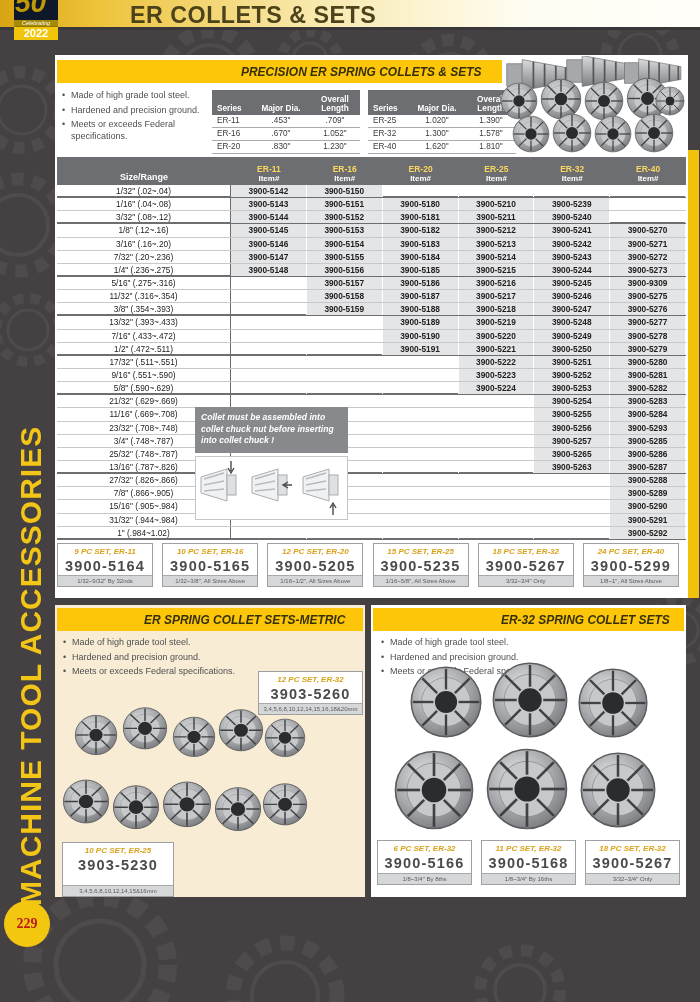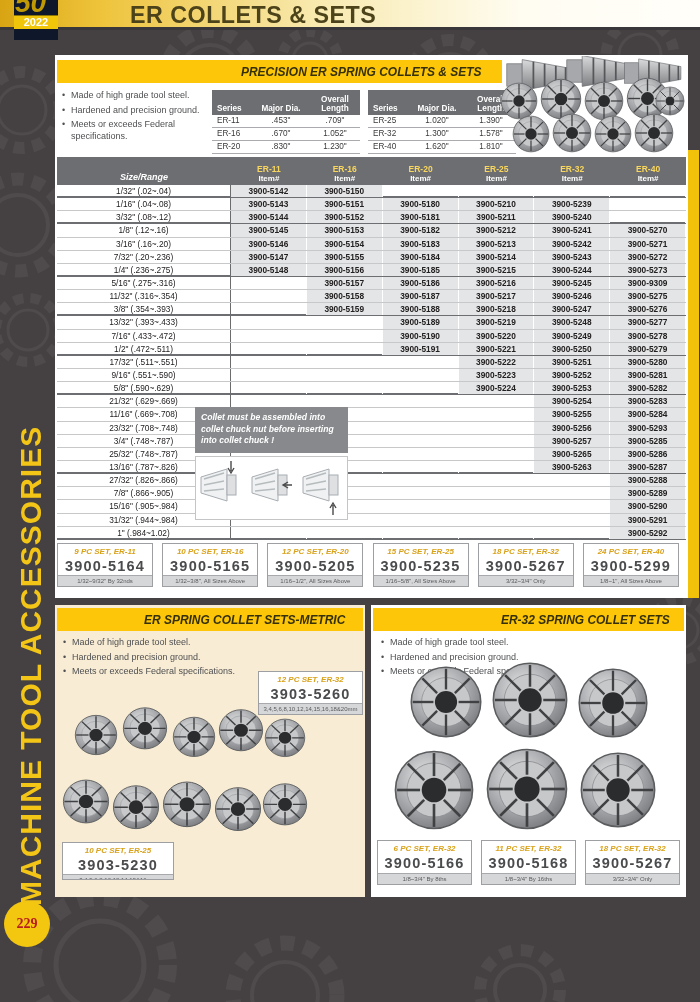--- a/index.html
+++ b/index.html
@@ -10,21 +10,21 @@
   
   .hdr { position:absolute; left:0; top:0; width:700px; height:30px; z-index:3;
     background:linear-gradient(90deg,#d8a413 0%, #eec33a 14%, #f8e9ae 45%, #fffdf2 75%, #fffef9 100%);
     border-bottom:3px solid #39373a; }
   .hdr-title { position:absolute; left:130px; top:0px; font-size:24px; font-weight:bold; color:#4c431a;
     letter-spacing:.5px; transform:scaleX(.97); transform-origin:left; line-height:30px; font-style:normal; }
   .badge { position:absolute; left:14px; top:0; width:44px; height:40px; background:#0f172a; overflow:hidden; z-index:4; }
   .b50 { position:absolute; left:1px; top:-13px; font-size:28px; font-weight:bold; font-style:italic; color:#c09a04; }
   .bcel { position:absolute; bottom:13px; left:0; width:100%; background:#a58909; color:#fff; font-size:5.5px;
     font-style:italic; text-align:center; line-height:7px; }
-  .byear { position:absolute; bottom:11px; left:0; width:100%; background:#f0c50a; color:#fff; font-weight:bold;
+  .byear { position:absolute; bottom:0; left:0; width:100%; background:#f0c50a; color:#fff; font-weight:bold;
     font-size:11px; line-height:13px; text-align:center; border-top:1px solid #8d7503; }
 
   
   .side-text { position:absolute; left:8px; top:906px; width:546px; height:46px; transform:rotate(-90deg);
     transform-origin:0 0; color:#f2c517; font-size:30px; font-weight:bold; line-height:46px; letter-spacing:1px;
     white-space:nowrap; z-index:2; }
   .page-circle { position:absolute; left:4px; top:901px; width:46px; height:46px; border-radius:50%;
     background:#f3c610; color:#b91c1c; font-weight:bold; font-size:14px; display:flex; align-items:center;
     justify-content:center; z-index:3;font-family:Liberation Serif, serif; }
   .gold-stripe { position:absolute; left:688px; top:150px; width:11px; height:448px; background:#f2c20b; z-index:1; }
@@ -50,21 +50,21 @@
   .sp-hc:first-child { text-align:left; padding-left:5px; }
   .sp-r { display:grid; grid-template-columns:40px 58px 50px; height:13px; line-height:12px;
     border-bottom:1px solid #a9abae; color:#3a3a3c; }
   .sp-c { text-align:center; }
   .sp-c:first-child { text-align:left; padding-left:5px; }
 
   
   .mtable { position:absolute; left:2px; top:102px; width:629px; }
   .m-hrow { display:grid; grid-template-columns:174px repeat(6,1fr); height:28px; background:#6d6e71; }
   .m-hsize { color:#fff; font-weight:bold; font-size:9px; display:flex; align-items:flex-end;
-    justify-content:center; padding-bottom:3px;font-style:italic; }
+    justify-content:center; padding-bottom:3px; }
   .m-hcol { display:flex; flex-direction:column; align-items:center; justify-content:flex-end; padding-bottom:2px; }
   .m-hser { color:#f9d75e; font-weight:bold; font-size:8.5px; line-height:10px; }
   .m-hitem { color:#fff; font-weight:bold; font-size:8px; line-height:9px; }
   .m-row { display:grid; grid-template-columns:174px repeat(6,1fr); height:13.15px; background:#fff;
     border-bottom:1px solid #c7c8ca; }
   .m-row.ge { border-bottom:2px solid #6d6e71; }
   .m-row:last-child { border-bottom:2px solid #6d6e71; }
   .m-size { font-size:8.3px; color:#232021; text-align:center; line-height:12px; border-right:1px solid #6b6c6e; }
   .m-item { font-size:8.3px; font-weight:bold; color:#232021; text-align:center; line-height:12px;
     border-right:1px solid #fff; }
@@ -81,21 +81,21 @@
     justify-content:space-between;border-radius:10px; }
   .set-box { width:96px; height:44px; border:1px solid #9d9fa2; background:#fff; display:flex;
     flex-direction:column; text-align:center; overflow:hidden; }
   .sb-label { color:#d9a21b; font-style:italic; font-weight:bold; font-size:8px; line-height:12px; padding-top:2px;
     white-space:nowrap; }
   .sb-num { font-size:14.5px; font-weight:bold; color:#4a4b4d; letter-spacing:1.2px; line-height:17px; }
   .sb-range { margin-top:auto; background:#d6d7d9; border-top:1px solid #a7a9ac; font-size:6px; color:#595a5c;
     line-height:10px; height:11px; white-space:nowrap; overflow:hidden; }
 
   .metric-box-0 { position:absolute; left:203px; top:66px; width:105px; height:44px; }
-  .metric-box-1 { position:absolute; left:7px; top:237px; width:112px; height:38px; }
+  .metric-box-1 { position:absolute; left:7px; top:237px; width:112px; height:55px; }
   .metric-box-0 .set-box, .metric-box-1 .set-box, .er32-boxes .set-box { width:100%; height:100%; }
   .er32-boxes { position:absolute; left:6px; top:235px; width:303px; height:45px; display:flex;
     justify-content:space-between; }
   .er32-boxes .set-box { width:95px; }
 
   .photo { position:absolute; }
 </style>
 </head>
 <body>
 

